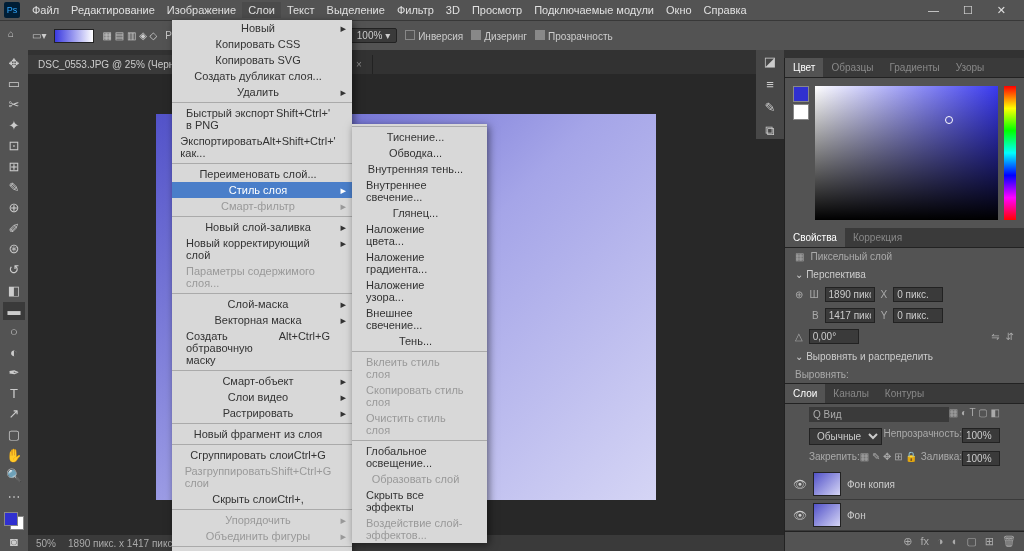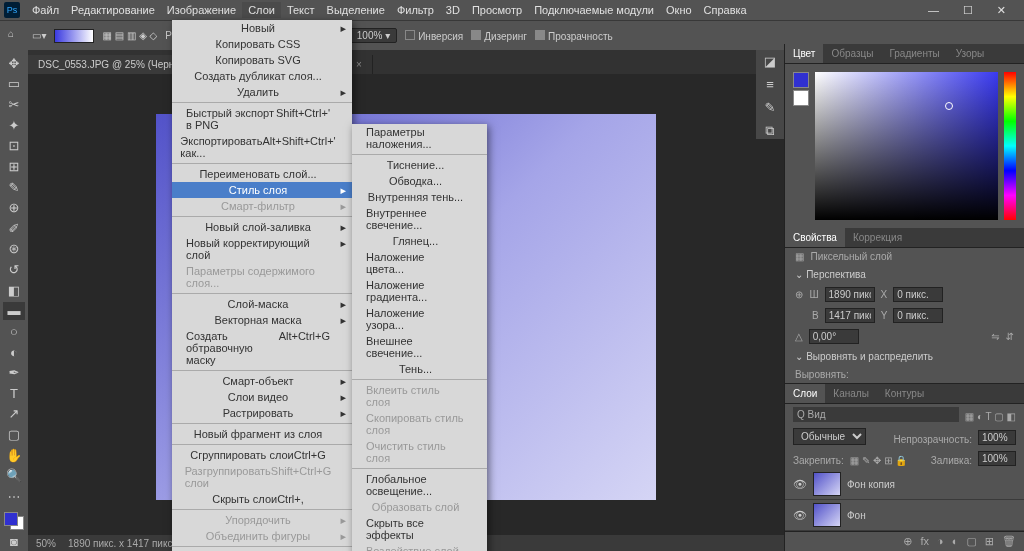--- a/index.html
+++ b/index.html
@@ -19,41 +19,41 @@
 .tab.active{background:#323232}
 .tab .x{color:#888;font-size:10px}
 .workarea{position:absolute;top:74px;left:28px;right:240px;bottom:16px;background:#282828;display:flex;align-items:flex-start;justify-content:center;padding-top:40px}
 .canvas{width:500px;height:386px;background:linear-gradient(135deg,#5252c9 0%,#a5a5e8 50%,#d5d5f5 100%)}
 .toolbar-l{position:absolute;left:0;top:50px;width:28px;background:#535353;bottom:0;display:flex;flex-direction:column;align-items:center;padding-top:4px;gap:2px}
 .toolbar-l .tool{width:22px;height:20px;display:flex;align-items:center;justify-content:center;color:#ccc;font-size:13px;cursor:pointer}
 .toolbar-l .colors{margin-top:4px;position:relative;width:20px;height:20px}
 .toolbar-l .fg{width:14px;height:14px;background:#3030d0;border:1px solid #888;position:absolute;top:0;left:0}
 .toolbar-l .bg{width:14px;height:14px;background:#fff;border:1px solid #888;position:absolute;bottom:0;right:0}
 .statusbar{position:absolute;bottom:0;left:28px;right:240px;height:16px;background:#3a3a3a;display:flex;align-items:center;padding:0 8px;font-size:10px;color:#aaa;gap:12px}
-.rpanel{position:absolute;right:0;top:44px;bottom:0;width:240px;background:#535353;border-left:1px solid #222;display:flex;flex-direction:column}
+.rpanel{position:absolute;right:0;top:58px;bottom:0;width:240px;background:#535353;border-left:1px solid #222;display:flex;flex-direction:column}
 .iconcol{position:absolute;right:240px;top:50px;width:28px;background:#474747;display:flex;flex-direction:column;align-items:center;padding-top:4px;gap:8px}
 .iconcol div{color:#ccc;font-size:13px}
 .panelhdr{display:flex;background:#3a3a3a;border-bottom:1px solid #222;font-size:10px}
 .panelhdr span{padding:4px 8px;color:#888;cursor:pointer}
 .panelhdr span.on{color:#fff;background:#535353}
 .colorpanel{height:170px;display:flex;padding:8px;gap:6px}
 .swatches{display:flex;flex-direction:column;gap:2px}
 .swatch{width:16px;height:16px;border:1px solid #888}
 .picker{flex:1;position:relative;background:linear-gradient(to bottom,rgba(0,0,0,0),#000),linear-gradient(to right,#fff,#3a3af0)}
 .picker .ring{position:absolute;width:8px;height:8px;border:1px solid #fff;border-radius:50%;right:45px;top:30px}
 .hue{width:12px;background:linear-gradient(#f00,#ff0,#0f0,#0ff,#00f,#f0f,#f00)}
 .propspanel .row{display:flex;align-items:center;padding:3px 10px;gap:6px;font-size:10px;color:#aaa}
 .propspanel input{width:50px;background:#3a3a3a;border:1px solid #222;color:#ccc;font-size:10px;padding:1px 3px}
 .secthdr{padding:4px 10px;font-size:10px;color:#ccc;cursor:pointer}
 .layerspanel{flex:1;display:flex;flex-direction:column;border-top:1px solid #222}
 .layerrow{display:flex;align-items:center;padding:3px 8px;gap:6px;border-bottom:1px solid #3a3a3a}
 .layerrow .eye{color:#ccc;font-size:11px}
 .layerrow .thumb{width:28px;height:24px;background:linear-gradient(135deg,#5252c9,#d5d5f5);border:1px solid #222}
 .layerrow .lname{font-size:10px;color:#ccc}
-.layertools{display:flex;padding:3px 8px;gap:6px;font-size:10px;color:#aaa;align-items:flex-end;flex-wrap:wrap}
+.layertools{display:flex;padding:3px 24px;font-size:10px;color:#aaa;align-items:flex-start;flex-wrap:wrap}
 .layertools select,.layertools input{background:#3a3a3a;border:1px solid #222;color:#ccc;font-size:10px;padding:1px 3px}
 .dropdown{position:absolute;background:#d8d8d8;color:#333;font-size:11px;box-shadow:2px 2px 8px rgba(0,0,0,.5);z-index:100}
 .dd1{left:172px;top:20px;width:180px}
 .dd2{left:352px;top:124px;width:135px}
 .dropdown .item{padding:2px 22px 2px 14px;display:flex;justify-content:center;cursor:pointer;position:relative}
 .dropdown .item.disabled{color:#999}
 .dropdown .item.hl{background:#4a7ec9;color:#fff}
 .dropdown .item .arrow{position:absolute;right:6px}
 .dropdown .sep{height:1px;background:#aaa;margin:2px 0}
 .footicons{display:flex;justify-content:flex-end;gap:8px;padding:3px 8px;color:#aaa;font-size:11px;border-top:1px solid #222}
@@ -355,23 +355,20 @@
       <span class="arrow">▸</span>
     </div>
     <div class="item disabled">
       <span>Объединить фигуры</span>
       <span class="arrow">▸</span>
     </div>
     <div class="sep"></div>
     <div class="item disabled"></div>
   </div>
 <div class="dropdown dd2" id="dd2">
-    <div class="item">
-      <span>Параметры наложения...</span>
-    </div>
     <div class="sep"></div>
     <div class="item">
       <span>Тиснение...</span>
     </div>
     <div class="item">
       <span>Обводка...</span>
     </div>
     <div class="item">
       <span>Внутренняя тень...</span>
     </div>

